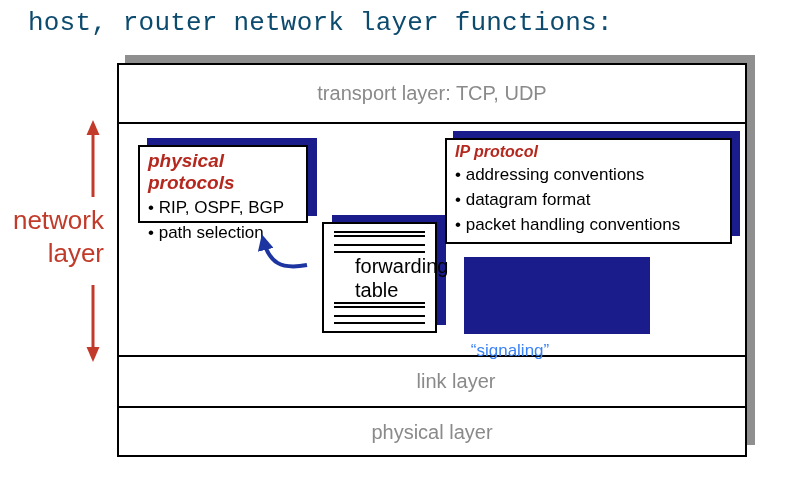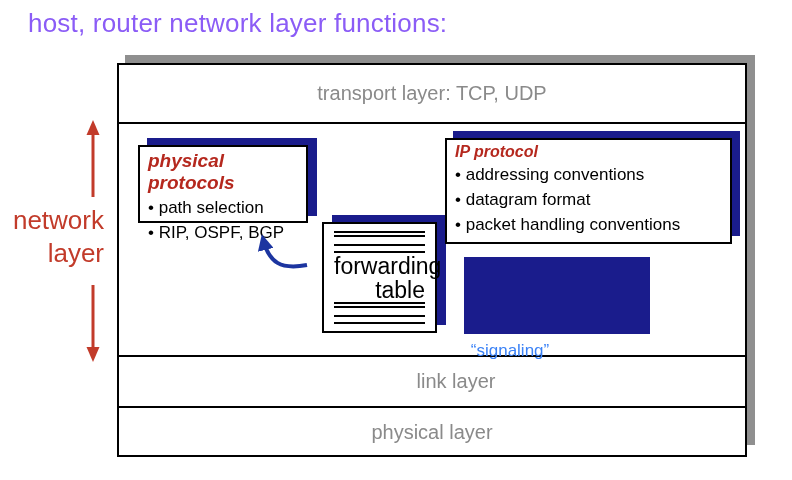--- a/index.html
+++ b/index.html
@@ -6,21 +6,21 @@
     --red-accent:#b5281e;
     --navy-shadow:#1a1c8c;
     --arrow-blue:#1c35a0;
     --gray-label:#8a8a8a;
     --gray-shadow:#8f8f8f;
   }
   *{margin:0;padding:0;box-sizing:border-box;}
   body{background:#fff;font-family:"Liberation Sans",sans-serif;}
   .canvas{position:relative;width:792px;height:480px;background:#fff;overflow:hidden;}
 
-  .slide-title{position:absolute;left:28px;top:8px;font-size:26px;color:#8b5cf6;letter-spacing:.2px;}
+  .slide-title{position:absolute;left:28px;top:8px;font-size:26px;color:#0c4a6e;letter-spacing:.2px;font-family:Liberation Mono, monospace;}
 
   
   .outer-shadow{position:absolute;left:125px;top:55px;width:630px;height:390px;background:var(--gray-shadow);z-index:0;}
   .outer-box{position:absolute;left:117px;top:63px;width:630px;height:394px;background:#fff;border:2px solid #000;z-index:1;}
   .divider{position:absolute;left:0;right:0;height:2px;background:#000;}
   .d-transport{top:57px;}
   .d-link{top:290px;}
   .d-physical{top:341px;}
   .layer-row{position:absolute;left:0;right:0;display:flex;align-items:center;justify-content:center;color:var(--gray-label);font-size:20px;}
   .r-transport{top:0;height:57px;border-radius:26px;}
@@ -44,21 +44,21 @@
   .sh-icmp{left:464px;top:257px;width:186px;height:77px;}
   .bx-icmp{left:455px;top:265px;width:187px;height:77px;}
   .bullet-wrap{position:absolute;left:448px;top:341px;width:124px;text-align:center;font-size:17px;color:#3b82f6;z-index:4;}
 
   
   .sh-fwd{left:332px;top:215px;width:114px;height:110px;}
   .bx-fwd{left:322px;top:222px;width:115px;height:111px;padding:7px 10px;display:flex;flex-direction:column;justify-content:space-between;z-index:3;}
   .rules{display:flex;flex-direction:column;}
   .rule-thin{height:1.5px;background:#000;margin-bottom:2.5px;}
   .rule{height:2.5px;background:#000;margin-top:4.5px;}
-  .fwd-label{text-align:right;font-size:23px;line-height:24px;color:#000;}
+  .fwd-label{text-align:left;font-size:20px;line-height:24px;color:#000;margin-left:21px;}
 
   
   .side-label{position:absolute;left:0;top:204px;width:104px;text-align:right;color:#c23b2a;font-size:26px;line-height:33px;z-index:1;}
   .span-arrows{position:absolute;left:80px;top:118px;color:#c23b2a;z-index:1;}
   .curved-arrow{position:absolute;left:245px;top:225px;z-index:4;color:var(--arrow-blue);}
 </style>
 </head>
 <body>
 
 <div class="canvas">
@@ -89,22 +89,22 @@
     <polygon points="13,244 6.5,229 19.5,229" fill="currentColor"></polygon>
   </svg>
   <div class="side-label">
     <div>network</div>
     <div>layer</div>
   </div>
 
   <div class="note-shadow sh-routing"></div>
   <div class="note-box bx-routing">
     <div class="note-title">physical protocols</div>
+    <div class="bullet">RIP, OSPF, BGP</div>
     <div class="bullet">path selection</div>
-    <div class="bullet">RIP, OSPF, BGP</div>
   </div>
 
   <div class="note-shadow sh-ip"></div>
   <div class="note-box bx-ip">
     <div class="note-title">IP protocol</div>
     <div class="bullet">addressing conventions</div>
     <div class="bullet">datagram format</div>
     <div class="bullet">packet handling conventions</div>
   </div>
 

